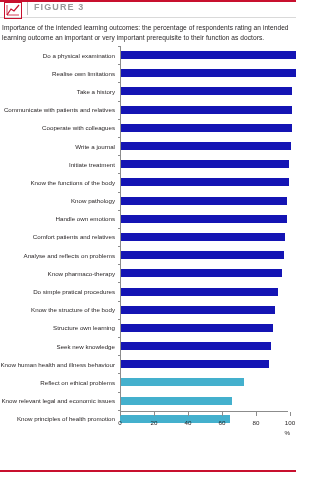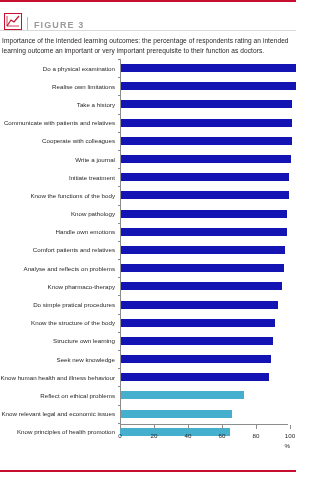--- a/index.html
+++ b/index.html
@@ -6,24 +6,24 @@
   body{
     width:296px;height:480px;
     background:#ffffff;
     font-family:"Liberation Sans", sans-serif;
     color:#231f20;
     overflow:hidden;
     position:relative;
   }
   
   #fig-header{
-    height:31px;
+    height:18px;
     border-top:2px solid #c8102e;
     border-bottom:1px solid #d9d9d9;
-    display:flex;align-items:flex-end;
+    display:flex;align-items:flex-start;
     background:#ffffff;
     padding:0 4px;
     box-sizing:border-box;
   }
   #fig-icon{
     width:16px;height:15px;
     border:1px solid #c8102e;
     margin-right:5px;
     flex:0 0 auto;
     display:block;

